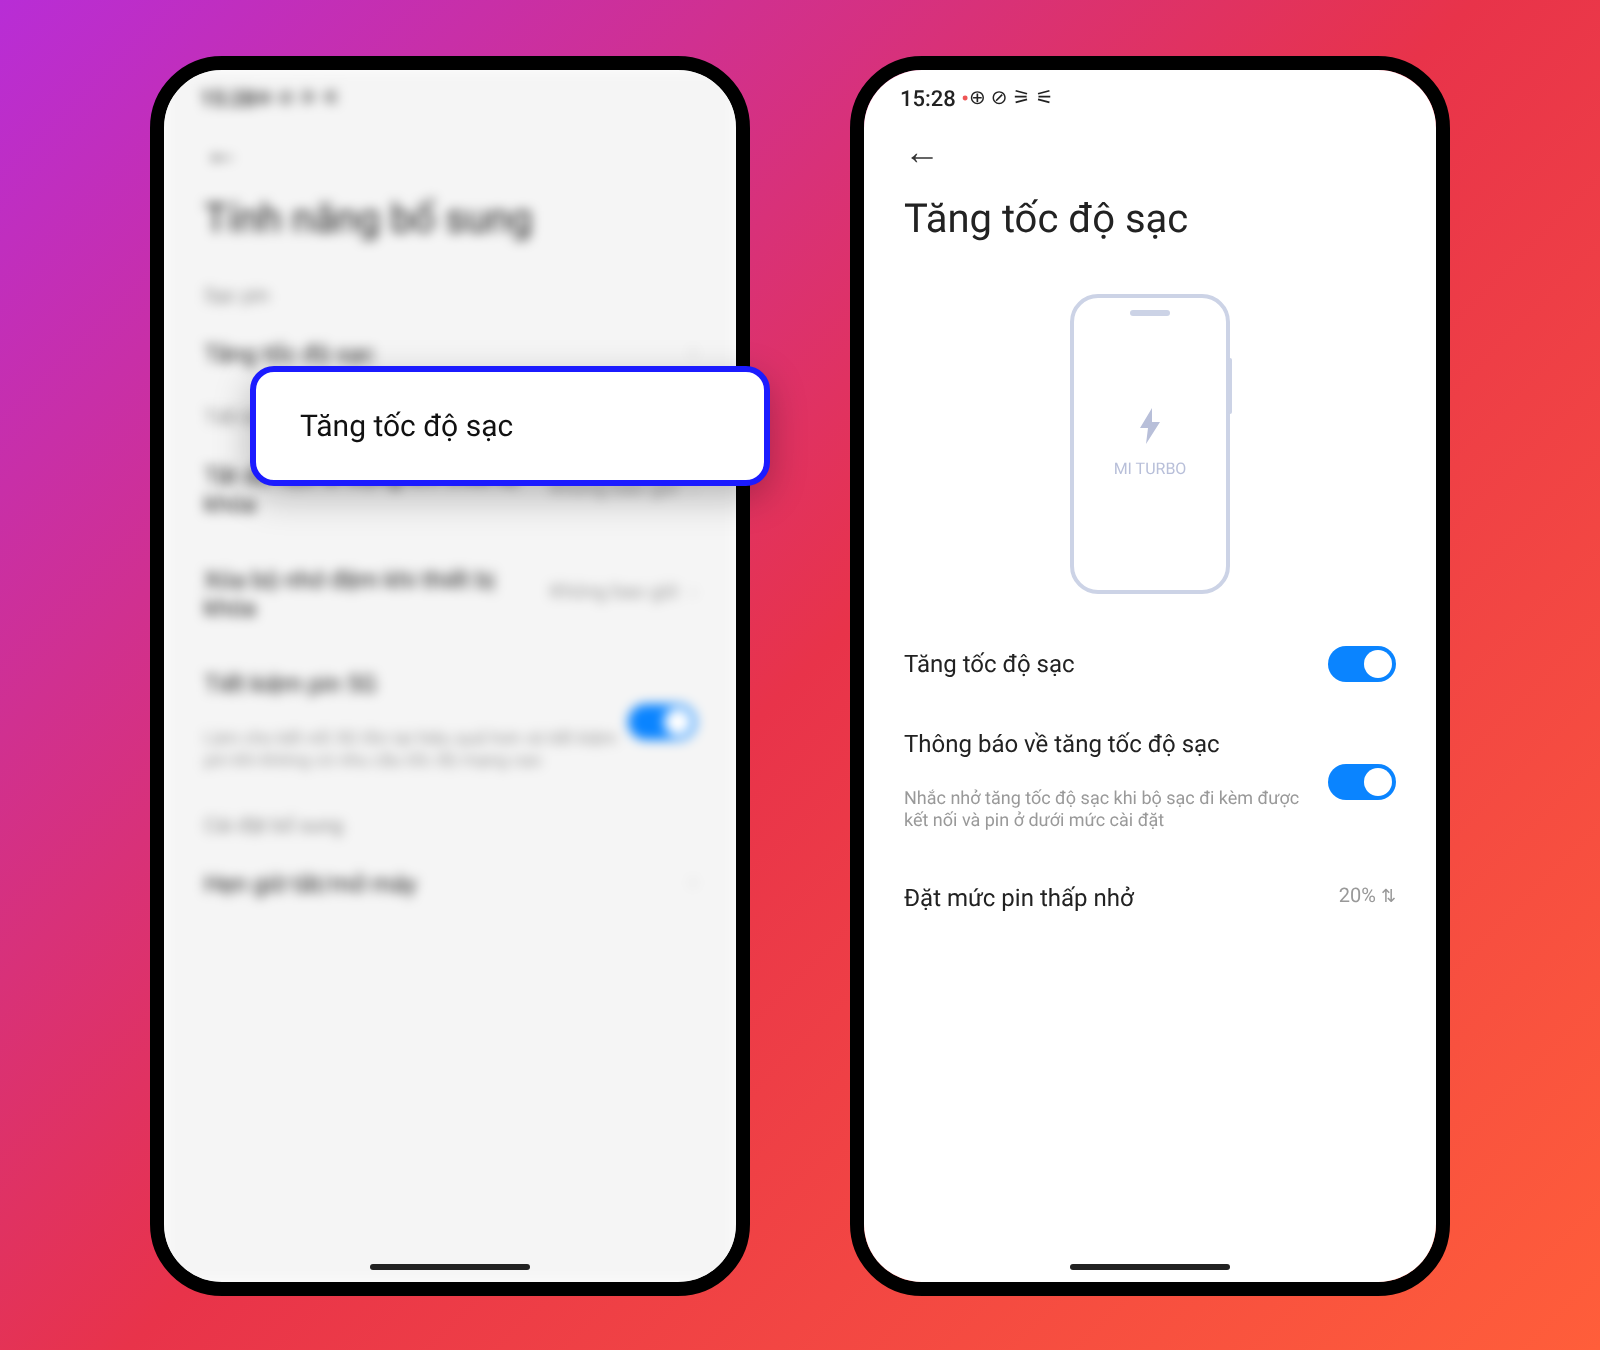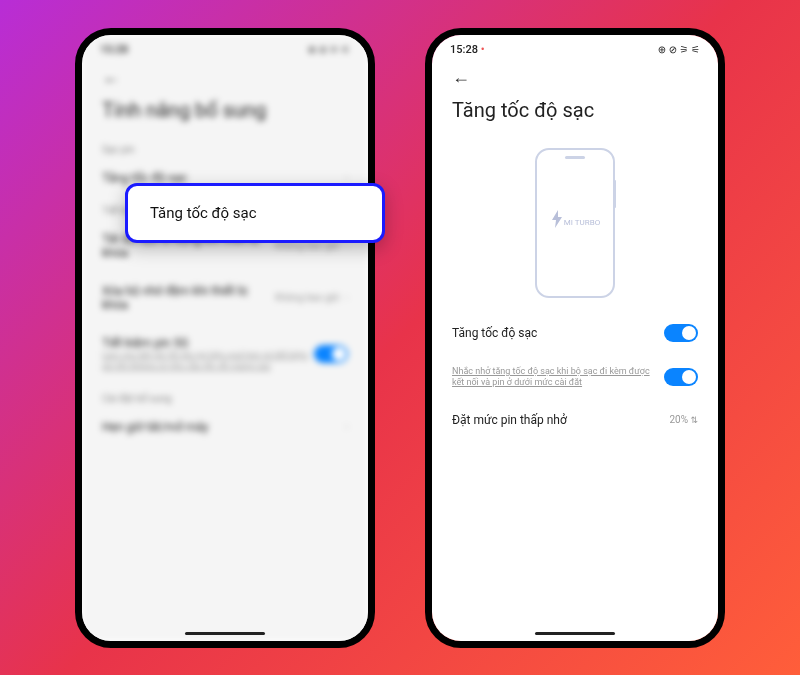--- a/index.html
+++ b/index.html
@@ -25,21 +25,20 @@
   }
   .phone.blurred .screen-content { filter: blur(3px); }
   .screen-content {
     padding: 0;
     height: 100%;
     background: #f5f5f5;
     color: #333;
   }
   .statusbar {
     display: flex;
-    justify-content: space-between;
     align-items: center;
     padding: 8px 18px 4px;
     font-size: 11px;
     font-weight: 500;
     color: #222;
   }
   .statusbar .right { display: flex; gap: 3px; align-items: center; font-size: 10px; }
   .back {
     padding: 6px 20px;
     font-size: 18px;
@@ -59,21 +58,21 @@
   }
   .row {
     display: flex;
     justify-content: space-between;
     align-items: center;
     padding: 12px 20px;
     font-size: 12px;
     color: #222;
   }
   .row .label { flex: 1; }
-  .row .sub { font-size: 9px; color: #999; margin-top: 0; line-height: 1.3; text-decoration: underline; }
+  .row .sub { font-size: 9px; color: #999; margin-top: 16px; line-height: 1.3; }
   .row .value { font-size: 10px; color: #999; text-align: center; }
   .row .chev { color: #bbb; margin-left: 6px; font-size: 10px; }
   .toggle {
     width: 34px; height: 18px; border-radius: 10px;
     background: #0a84ff; position: relative; flex-shrink: 0;
   }
   .toggle::after {
     content: ''; position: absolute; right: 2px; top: 2px;
     width: 14px; height: 14px; border-radius: 50%; background: #fff;
   }
@@ -90,21 +89,21 @@
     box-shadow: 0 6px 18px rgba(0,0,0,0.25);
     z-index: 10;
   }
   
   .phone.right-phone .screen-content { background: #fff; }
   .phone-illus {
     margin: 12px auto 14px;
     width: 80px; height: 150px;
     border: 2px solid #ccd3e6;
     border-radius: 14px;
-    display: flex; flex-direction: row;
+    display: flex; flex-direction: column;
     align-items: center; justify-content: center;
     color: #b8bfd9; font-size: 8px;
     position: relative;
   }
   .phone-illus .bolt { font-size: 16px; margin-bottom: 4px; }
   .phone-illus::before {
     content: ''; position: absolute; top: 6px; width: 20px; height: 3px;
     background: #ccd3e6; border-radius: 2px;
   }
   .phone-illus::after {
@@ -190,20 +189,21 @@
           </svg>
       </div>
       <div>MI TURBO</div>
     </div>
     <div class="row">
       <span class="label">Tăng tốc độ sạc</span>
       <span class="toggle"></span>
     </div>
     <div class="row">
       <span class="label">
+        <div>Thông báo về tăng tốc độ sạc</div>
         <div class="sub">Nhắc nhở tăng tốc độ sạc khi bộ sạc đi kèm được kết nối và pin ở dưới mức cài đặt</div>
       </span>
       <span class="toggle"></span>
     </div>
     <div class="row">
       <span class="label">Đặt mức pin thấp nhở</span>
       <span class="value"><span>20%</span> <span style="font-size:9px">⇅</span></span>
     </div>
   </div>
   <div class="homebar"></div>

